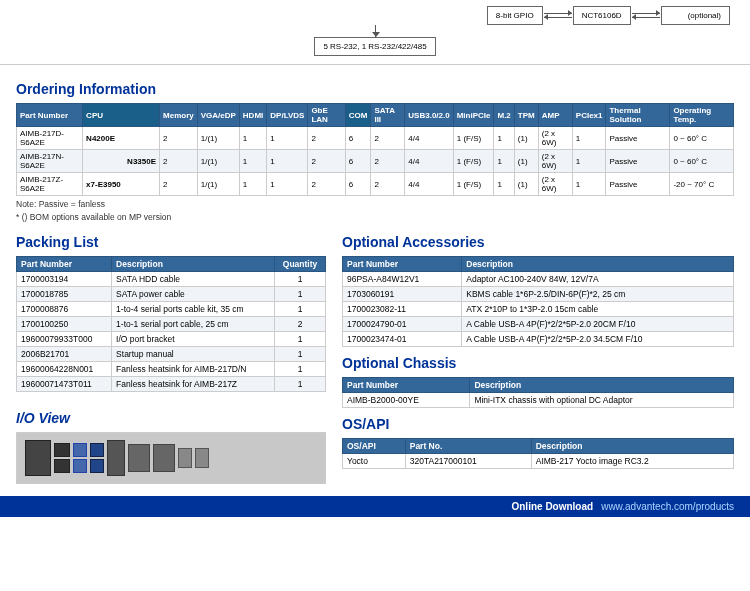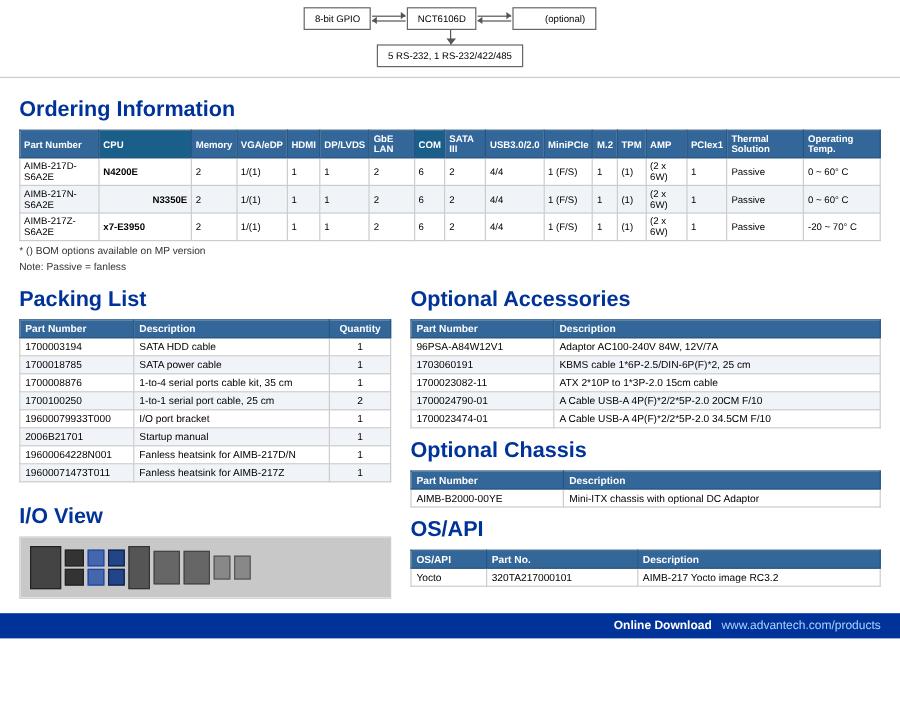--- a/index.html
+++ b/index.html
@@ -33,21 +33,21 @@
       justify-content: center;
     }
 
     
     .main-content {
       padding: 8px 16px 4px 16px;
     }
 
     
     .section-title {
-      font-size: 18px;
+      font-size: 14px;
       font-weight: bold;
       color: #003399;
       margin-bottom: 6px;
       margin-top: 8px;
     }
 
     
     table {
       border-collapse: collapse;
       width: 100%;
@@ -100,20 +100,21 @@
     }
 
     
     .os-table {
       margin-top: 2px;
     }
 
     
     .io-view {
       margin-top: 18px;
+      font-style: italic;
     }
     .io-image-placeholder {
       border: 1px solid #ccc;
       height: 52px;
       background: #e8e8e8;
       display: flex;
       align-items: center;
       justify-content: center;
       overflow: hidden;
       position: relative;
@@ -144,21 +145,21 @@
 
     .ordering-table th, .ordering-table td {
       font-size: 8px;
       padding: 2px 3px;
     }
   </style>
 </head>
 <body>
 
 <div class="diagram-area">
-  <div class="diagram-row" style="justify-content:center; align-items:center; gap:0;">
+  <div class="diagram-row" style="justify-content:flex-end; align-items:center; gap:0;">
     <div style="display:flex; align-items:center; gap:0;">
 
       <div class="diagram-box" style="font-size:8px;">8-bit GPIO</div>
 
       <div style="display:flex; flex-direction:column; align-items:center; width:30px;">
         <div style="width:28px; height:1px; background:#555; position:relative;">
           <div style="position:absolute; right:0; top:-3px; border-top:3px solid transparent; border-bottom:3px solid transparent; border-left:4px solid #555;"></div>
         </div>
         <div style="width:28px; height:1px; background:#555; position:relative; margin-top:3px;">
           <div style="position:absolute; left:0; top:-3px; border-top:3px solid transparent; border-bottom:3px solid transparent; border-right:4px solid #555;"></div>
@@ -269,22 +270,22 @@
             <td>1 (F/S)</td>
             <td>1</td>
             <td>(1)</td>
             <td>(2 x 6W)</td>
             <td>1</td>
             <td>Passive</td>
             <td>-20 ~ 70° C</td>
           </tr>
         </tbody>
     </table>
+    <div class="note-text">Note: Passive = fanless</div>
     <div class="note-text">* () BOM options available on MP version</div>
-    <div class="note-text">Note: Passive = fanless</div>
   </div>
 
   <div class="two-col">
 
     <div class="col-left">
       <div>
         <div class="section-title">Packing List</div>
         <table class="packing-table">
           <thead>
             <tr>

